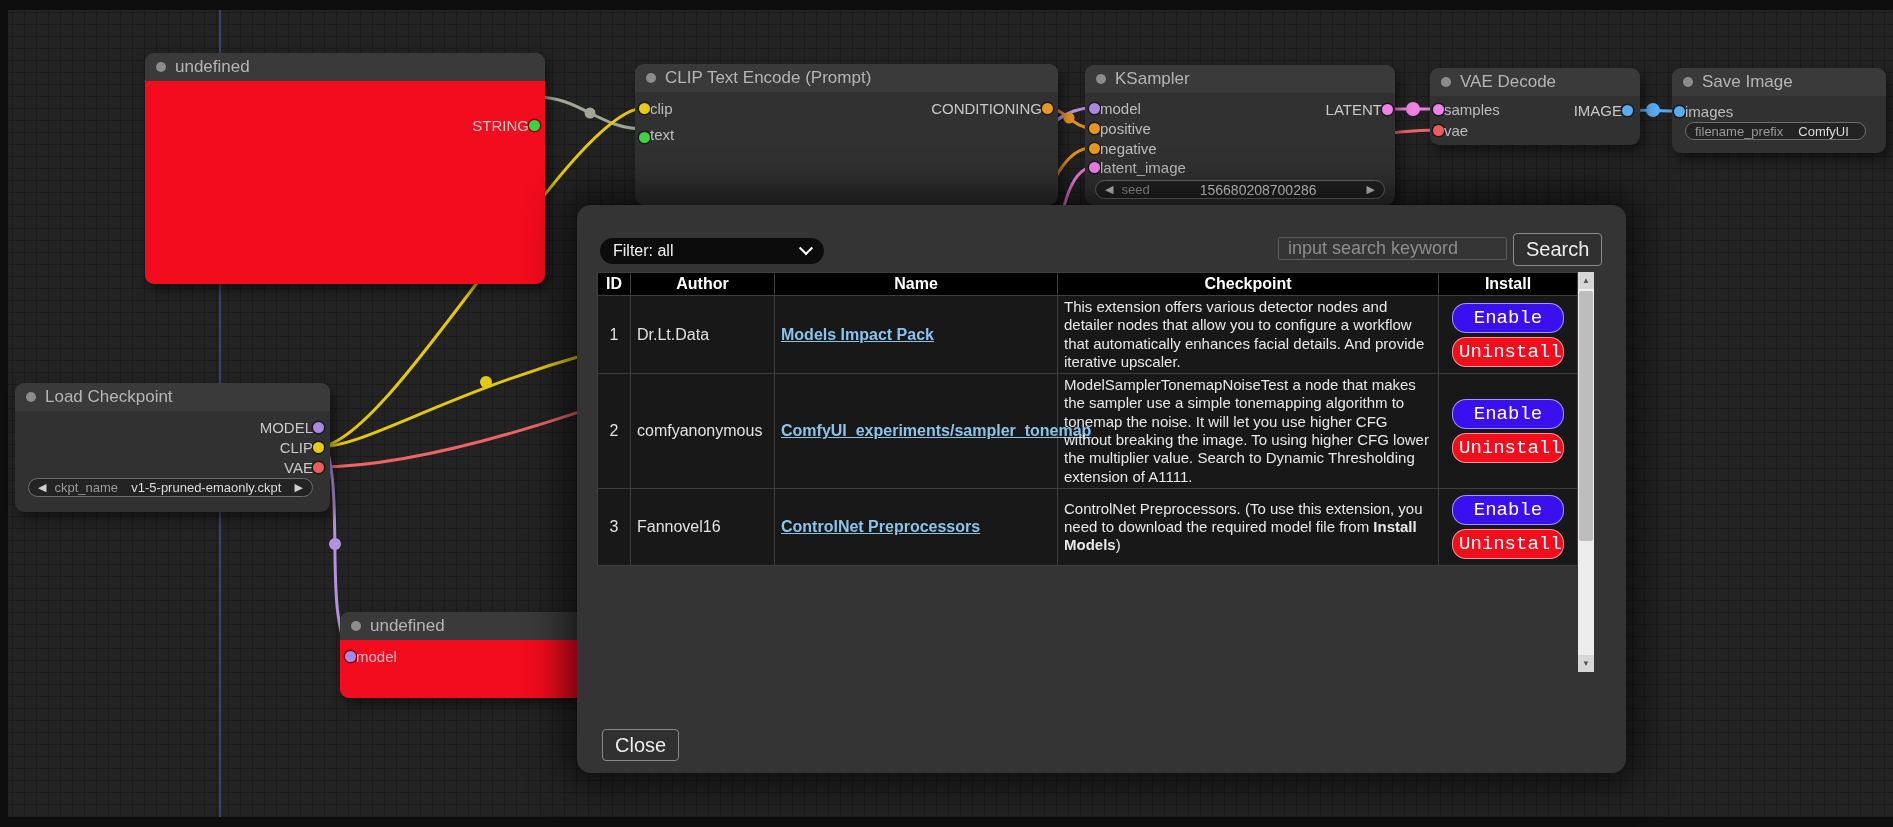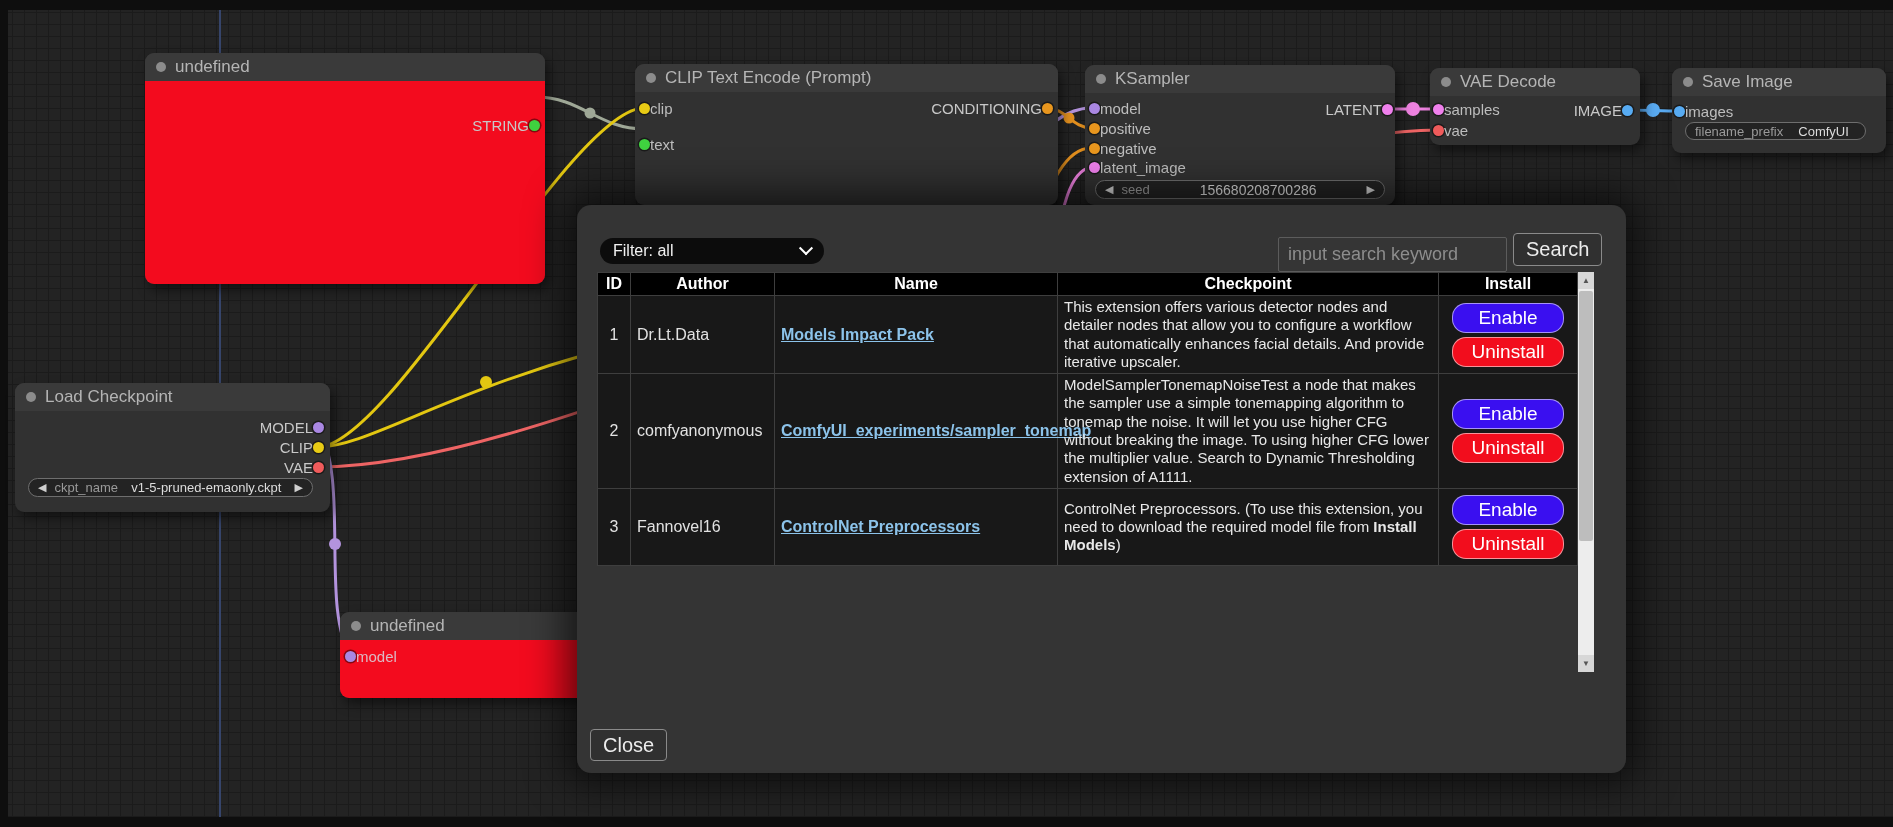--- a/index.html
+++ b/index.html
@@ -47,38 +47,38 @@
   .redlabel{color:#e9edf0;}
   
   .modal{position:absolute;left:577px;top:205px;width:1049px;height:568px;z-index:10;
         background:#343434;border-radius:14px;
         box-shadow:0 0 38px 12px rgba(0,0,0,.62);}
   .filter-pill{position:absolute;left:23px;top:33px;width:198px;height:26px;
         background:#0c0c0c;border-radius:14px;display:flex;align-items:center;
         justify-content:space-between;padding:0 13px;color:#f2f2f2;font-size:16px;}
   .chev{width:8px;height:8px;border-right:2.4px solid #fff;border-bottom:2.4px solid #fff;
         transform:rotate(45deg) translate(-2px,-2px);}
-  .search-box{position:absolute;left:701px;top:32px;width:229px;height:35px;
+  .search-box{position:absolute;left:701px;top:32px;width:229px;height:23px;
         background:#353535;border:1px solid #5c5c5c;border-radius:2px;color:#ddd;
         font-size:18px;padding:8px 9px;outline:none;box-sizing:border-box;}
   .search-box::placeholder{color:#8d8d8d;}
   .btn{background:#303030;border:1px solid #8a8a8a;border-radius:4px;color:#ececec;
         font-size:20px;padding:2px 12px;cursor:pointer;font-family:inherit;}
   .search-btn{position:absolute;left:936px;top:28px;height:33px;}
-  .close-btn{position:absolute;left:13px;top:524px;height:32px;}
+  .close-btn{position:absolute;left:25px;top:524px;height:32px;}
   .scrollwrap{position:absolute;left:20px;top:67px;width:997px;height:400px;}
   table.ext{border-collapse:collapse;width:980px;table-layout:fixed;
         font-size:16px;color:#e2e2e2;}
   table.ext th{background:#000;color:#fff;font-weight:bold;font-size:16px;
         border:1px solid #3e3e3e;height:22px;padding:0;}
   table.ext td{background:#181818;border:1px solid #3e3e3e;padding:2px 6px;vertical-align:middle;}
   td.cid{text-align:center;}
   td.cdesc{font-size:15px;line-height:1.22;color:#e8e8e8;padding:2px 5px;}
   a.extlink{color:#8cc3ea;font-weight:bold;text-decoration:underline;font-size:16px;}
-  td.cinstall{padding:3px 2px;}
+  td.cinstall{padding:3px 2px;font-family:Liberation Mono, monospace;}
   .ibtn{display:block;width:112px;height:30px;margin:4px auto;border-radius:14px;
         border:1px solid rgba(255,255,255,.55);color:#fff;font-size:19px;
         cursor:pointer;font-family:inherit;line-height:26px;text-align:center;}
   .ibtn.enable{background:#3a0ff0;}
   .ibtn.uninstall{background:#f20d1d;}
   
   .sbar{position:absolute;right:0;top:0;bottom:0;width:16px;background:#ededed;}
   .sbtn{position:absolute;left:0;width:16px;height:17px;background:#d7d7d7;
         color:#555;font-size:8px;text-align:center;line-height:17px;cursor:pointer;}
   .sbtn.up{top:0;}.sbtn.down{bottom:0;}
@@ -126,21 +126,21 @@
 
   <div class="node" style="left:635px;top:64px;width:423px;height:141px;">
     <div class="node-title">
       <span class="tdot"></span>
       <span>CLIP Text Encode (Prompt)</span>
     </div>
     <div class="port" style="top:36px;left:4px;">
       <span class="pdot c-yellow"></span>
       <span>clip</span>
     </div>
-    <div class="port" style="top:72px;left:4px;">
+    <div class="port" style="top:63px;left:4px;align-items:flex-end;">
       <span class="pdot c-green"></span>
       <span>text</span>
     </div>
     <div class="port out" style="top:36px;right:5px;">
       <span class="pdot c-orange"></span>
       <span>CONDITIONING</span>
     </div>
   </div>
 
   <div class="node" style="left:1085px;top:65px;width:310px;height:140px;">

